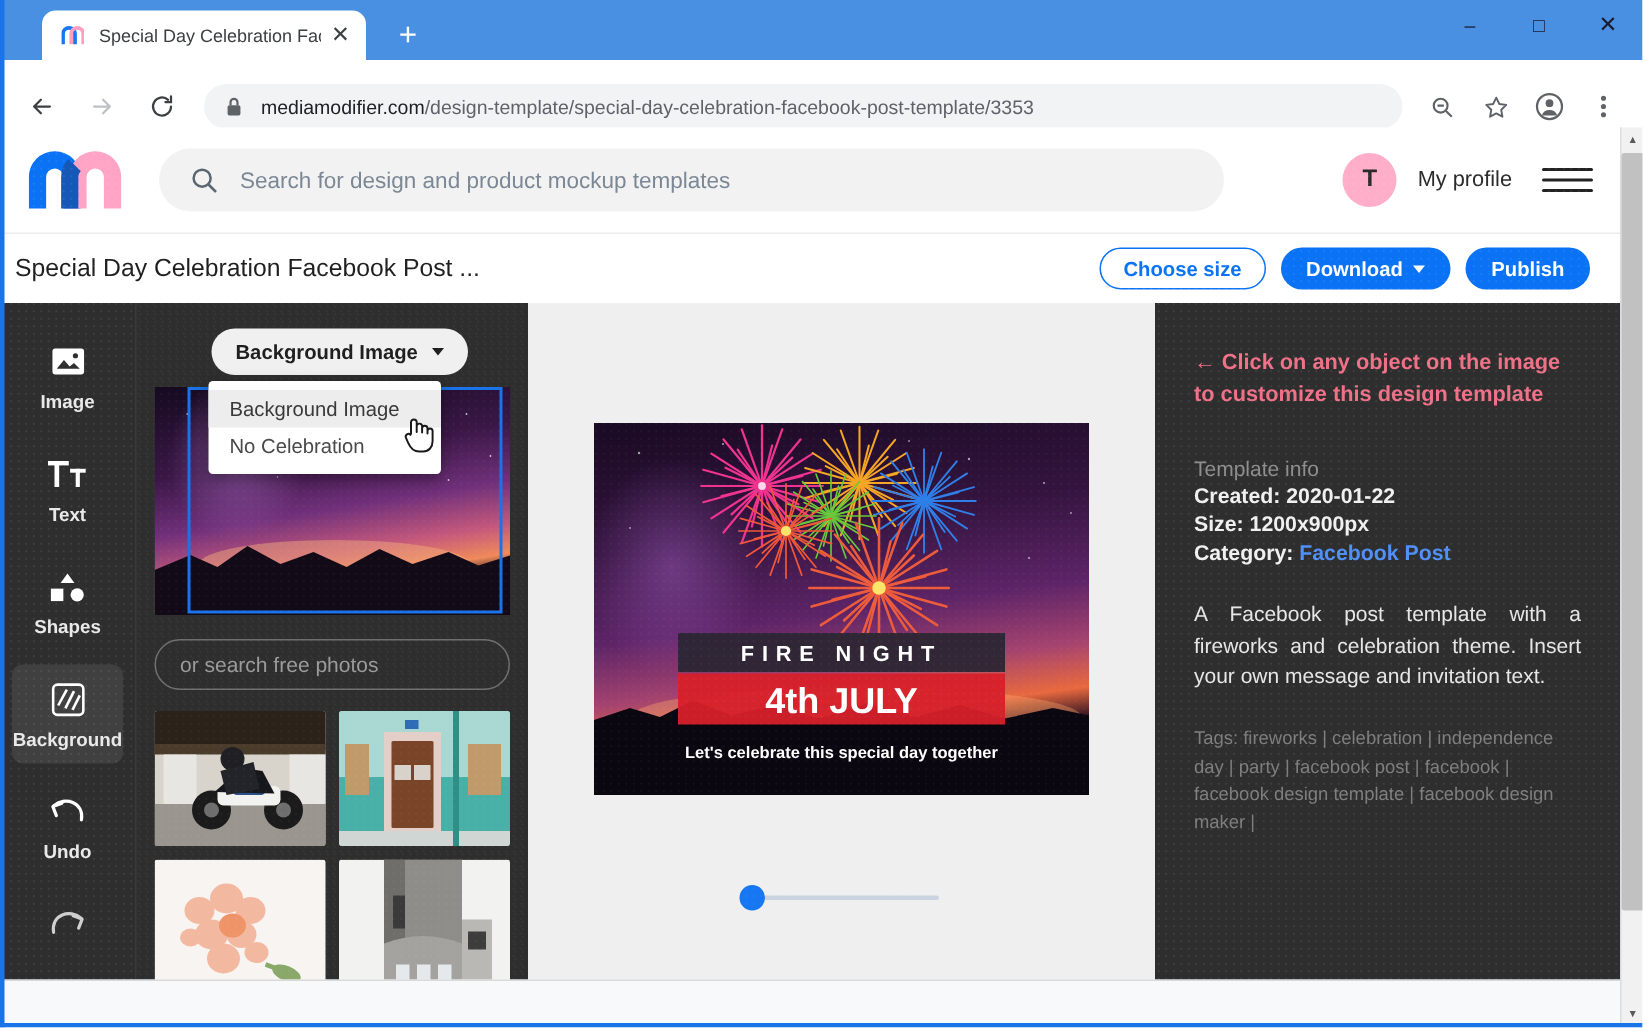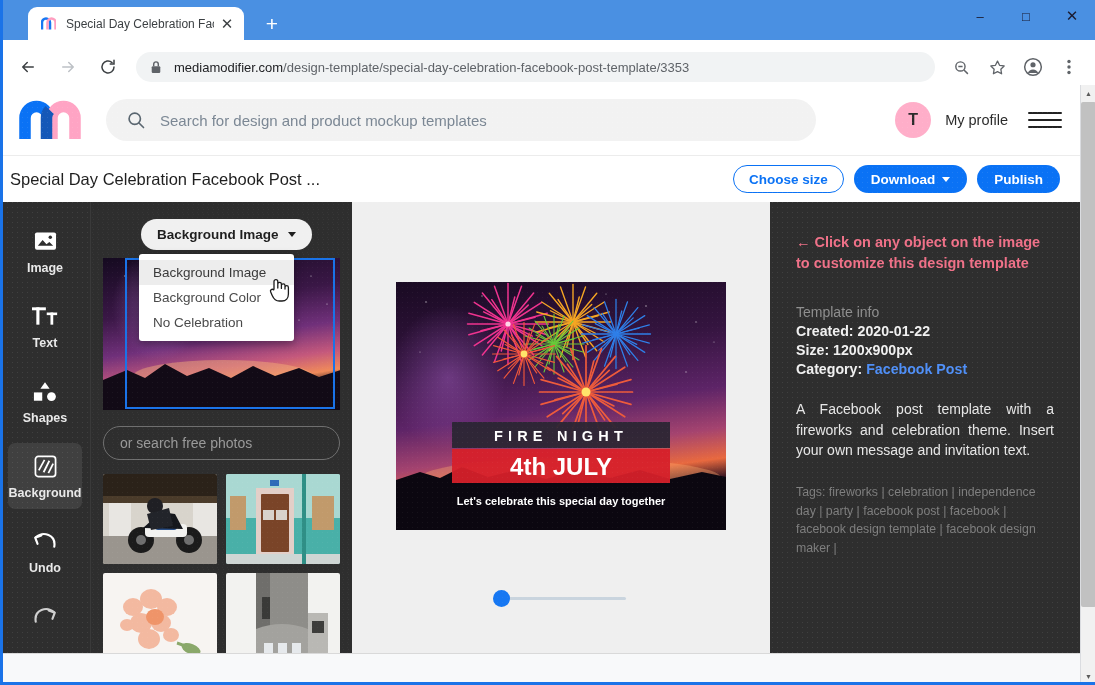--- a/index.html
+++ b/index.html
@@ -16,21 +16,21 @@
                flex:1; margin-right:4px; }
   .tab-close { width:18px; height:18px; flex:0 0 18px; display:flex; align-items:center; justify-content:center;
                font-size:15px; color:#3c4043; cursor:pointer; line-height:1; }
   .newtab { width:28px; height:28px; margin-left:14px; margin-bottom:3px; display:flex; align-items:center;
             justify-content:center; color:#fff; font-size:21px; cursor:pointer; line-height:1; }
   .wincontrols { position:absolute; right:0; top:0; height:40px; display:flex; }
   .wc { width:46px; height:32px; display:flex; align-items:center; justify-content:center;
         color:#1a1a2e; font-size:13px; cursor:pointer; }
   .wc.close { font-size:15px; }
 
-  .toolbar { height:45px; background:#fff; display:flex; align-items:flex-end; padding:3px 8px; }
+  .toolbar { height:45px; background:#fff; display:flex; align-items:flex-start; padding:16px 8px; }
   .navbtn { width:30px; height:30px; margin:0 5px; display:flex; align-items:center; justify-content:center;
             cursor:pointer; }
   .omnibox { flex:1; height:30px; background:#f1f3f4; border-radius:16px; display:flex; align-items:center;
              padding:0 14px; margin:0 8px; }
   .lock { margin-right:12px; display:flex; align-items:center; }
   .url { font-size:13px; color:#5f6368; white-space:nowrap; overflow:hidden; }
   .url b { color:#202124; font-weight:400; }
   .omni-right { display:flex; align-items:center; }
   .tbicon { width:30px; height:30px; display:flex; align-items:center; justify-content:center; cursor:pointer; margin:0 3px; }
 
@@ -358,21 +358,20 @@
                 <circle cx="118" cy="38" r="0.5"></circle>
                 <circle cx="224" cy="46" r="0.6"></circle>
             </g>
             <path d="M0 122 L24 112 L42 120 L62 106 L84 118 L106 110 L128 120 L150 108 L172 118 L196 110 L216 119 L238 112 L238 152 L0 152 Z" fill="#120a16"></path>
           </svg>
           <div class="selbox"></div>
         </div>
 
         <div class="ddmenu">
           <div class="ddmi hl">Background Image</div>
-          <div class="ddmi">Background Color</div>
           <div class="ddmi">No Celebration</div>
         </div>
         <span class="cursor-hand">
           <svg width="22" height="26" viewBox="0 0 22 26">
             <path d="M5 13 V5.5 a1.9 1.9 0 0 1 3.8 0 V12 V8.2 a1.8 1.8 0 0 1 3.6 0 V12.4 V9.6 a1.8 1.8 0 0 1 3.6 0 V13 V11.4 a1.7 1.7 0 0 1 3.4 0 V18 c0 4-2.4 7-6.4 7 h-2.6 C7 25 4.6 22.6 3.2 19.4 L1.6 15.8 a1.8 1.8 0 0 1 3-1.9 Z" fill="#fff" stroke="#1a1a1a" stroke-width="1.3" stroke-linejoin="round"></path>
           </svg>
         </span>
 
         <div class="freesearch">
           <input placeholder="or search free photos" style="">

